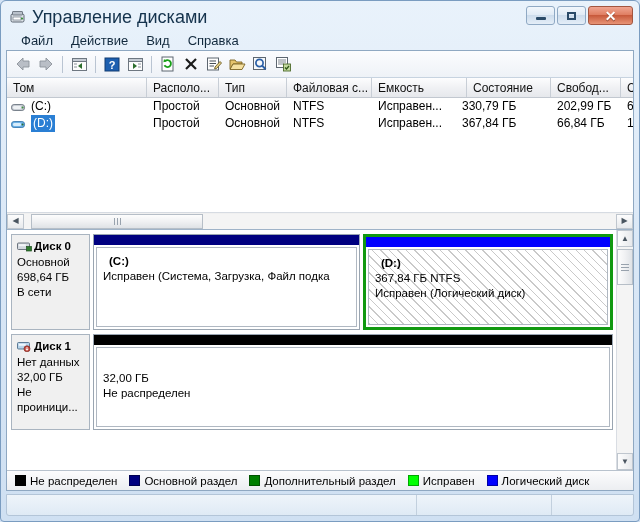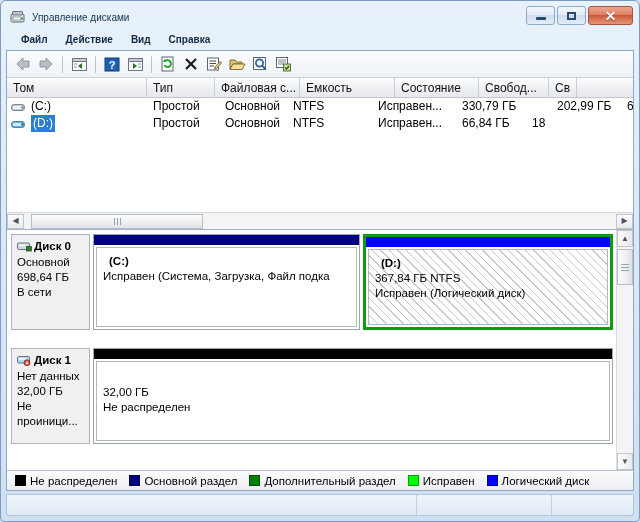--- a/index.html
+++ b/index.html
@@ -34,21 +34,21 @@
     padding-left: 4px;
     position: relative;
   }
   #title-icon {
     width: 16px; height: 15px;
     margin-right: 6px;
     position: relative;
     flex: 0 0 auto;
   }
   #title-text {
-    font-size: 10px;
+    font-size: 18px;
     color: #15334d;
     white-space: nowrap;
   }
   #winbtns {
     position: absolute;
     right: 1px; top: 1px;
     display: flex;
     gap: 2px;
   }
   .wbtn {
@@ -68,26 +68,25 @@
   .wb-max { width: 9px; height: 8px; border: 2px solid #2a4a68; }
   .wb-close-x {
     color: #fff; font-size: 14px; font-weight: bold;
     line-height: 1; text-shadow: 0 1px 0 #8c3d26;
   }
 
   
   #menubar {
     height: 21px;
     display: flex;
-    align-items: center;
+    align-items: flex-end;
     padding-left: 6px;
     flex: 0 0 auto;
-    font-size: 10px;
+    font-size: 13px;
     color: #12293d;
-    font-weight: bold;
   }
   .menu-item {
     padding: 2px 9px;
     white-space: nowrap;
   }
 
   
   #client {
     flex: 1 1 auto;
     background: #fff;
@@ -215,21 +214,21 @@
     overflow: hidden;
   }
   #disk-rows {
     flex: 1 1 auto;
     padding: 4px 0 0 4px;
     overflow: hidden;
   }
   .disk-row {
     display: flex;
     height: 96px;
-    margin-bottom: 18px;
+    margin-bottom: 4px;
   }
   .disk-info {
     width: 79px;
     flex: 0 0 auto;
     border: 1px solid #a9b4c0;
     background: #f0f0f0;
     padding: 4px 5px 0 5px;
     font-size: 11.5px;
     color: #000;
     line-height: 15px;
@@ -467,20 +466,21 @@
           <line x1="3" y1="8" x2="9" y2="8" stroke="#7e868f" stroke-width="1"></line>
           <rect x="8.5" y="8" width="7" height="7" fill="#c4d9a0" stroke="#4d6b2a" stroke-width="0.9"></rect>
           <path d="M10 11.5 L11.5 13 L14 10" fill="none" stroke="#2d5714" stroke-width="1.3"></path>
         </svg>
       </div>
     </div>
 
     <div id="vol-list">
       <div id="vol-header">
         <div class="vh-cell" style="width:140px">Том</div>
+        <div class="vh-cell" style="width:72px">Располо...</div>
         <div class="vh-cell" style="width:68px">Тип</div>
         <div class="vh-cell" style="width:85px">Файловая с...</div>
         <div class="vh-cell" style="width:95px">Емкость</div>
         <div class="vh-cell" style="width:84px">Состояние</div>
         <div class="vh-cell" style="width:70px">Свобод...</div>
         <div class="vh-cell" style="width:28px">Св</div>
       </div>
 
       <div id="vol-rows">
 
@@ -512,20 +512,21 @@
                 <rect x="2" y="4" width="8" height="3" rx="1.2" fill="#d6ecfb"></rect>
                 <circle cx="11.6" cy="5.5" r="1" fill="#2b6f2b"></circle>
               </svg>
             </span>
             <span class="vol-name-sel">(D:)</span>
           </div>
           <div class="vcell" style="width:72px">Простой</div>
           <div class="vcell" style="width:68px">Основной</div>
           <div class="vcell" style="width:85px">NTFS</div>
           <div class="vcell" style="width:84px">Исправен...</div>
+          <div class="vcell" style="width:95px">367,84 ГБ</div>
           <div class="vcell" style="width:70px">66,84 ГБ</div>
           <div class="vcell" style="width:28px">18</div>
         </div>
       </div>
 
       <div id="hscroll">
         <div class="hs-arrow">
           <span class="arrow-gl">◀</span>
         </div>
         <div id="hs-track">

